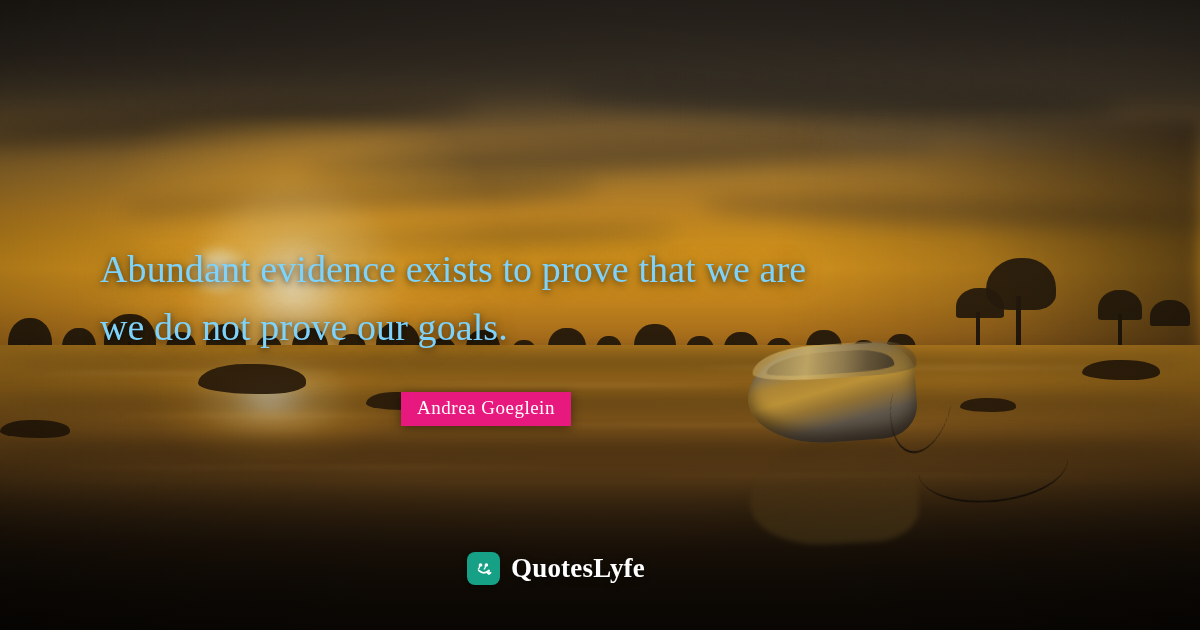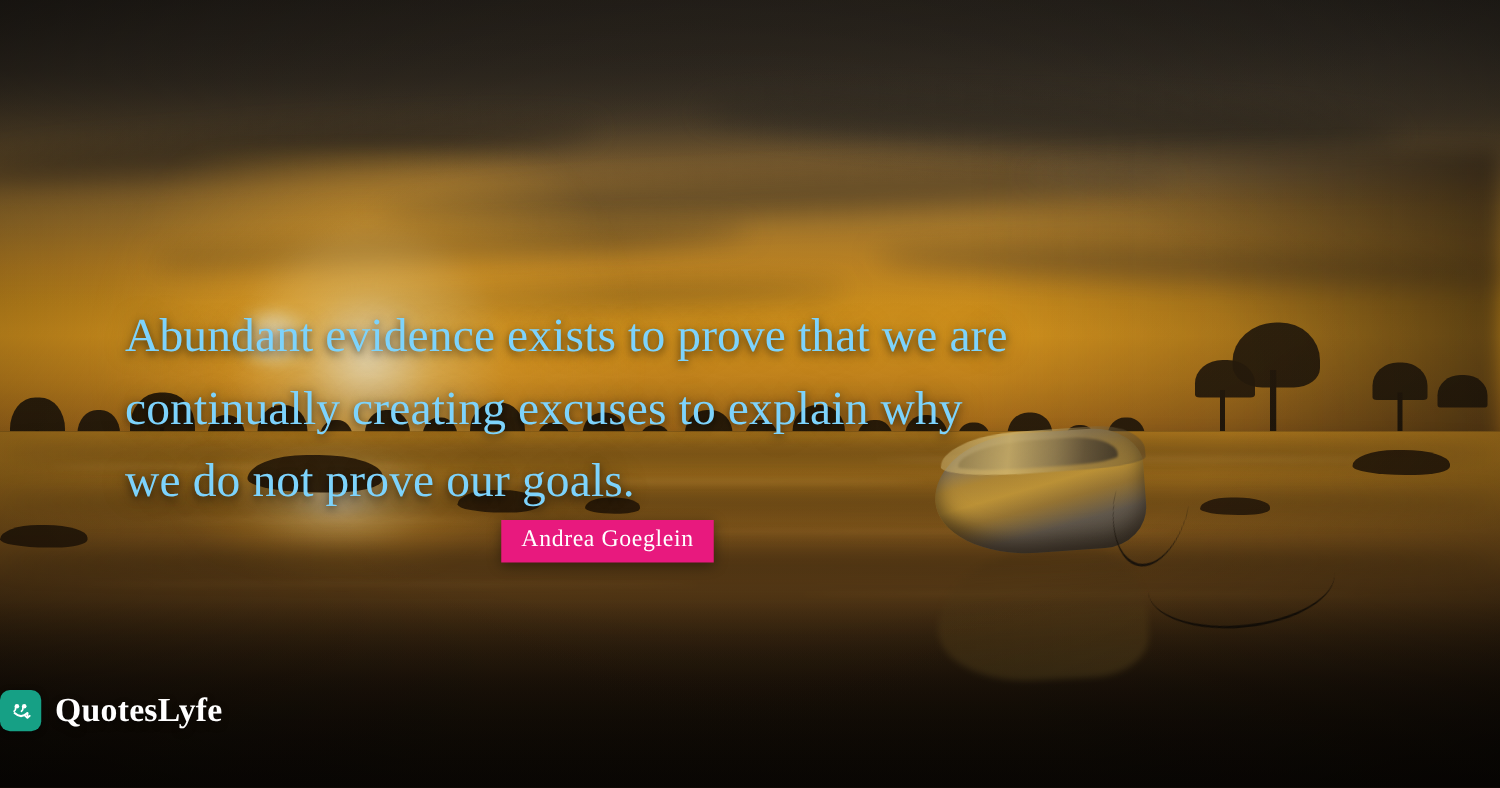--- a/index.html
+++ b/index.html
@@ -175,37 +175,37 @@
     color:#7dd3fc;
     font-family:"Liberation Serif", serif;
     font-size:38px;
     line-height:58px;
     letter-spacing:.1px;
     text-shadow:0 2px 7px rgba(0,0,0,.62), 0 0 22px rgba(0,0,0,.35);
     margin-top:36px;
   }
 
   .author-row{
-    position:absolute;left:0;top:416px;width:972px;
+    position:absolute;left:0;top:392px;width:972px;
     display:flex;justify-content:center;align-items:center;
   }
   .author-badge{
     display:inline-block;
     background:#e8197e;
     color:#ffffff;
     font-family:"Liberation Serif", serif;
     font-size:19px;
     letter-spacing:.5px;
     padding:5px 16px 7px 16px;
     box-shadow:0 2px 10px rgba(0,0,0,.42);
   }
 
   .brand{
     position:absolute;left:0;top:552px;width:1112px;
-    display:flex;align-items:center;gap:11px;
+    display:flex;justify-content:center;align-items:center;gap:11px;
   }
   .brand-icon{
     width:33px;height:33px;border-radius:8px;
     background:#16a085;
     display:flex;align-items:center;justify-content:center;
     box-shadow:0 1px 5px rgba(0,0,0,.45);
   }
   .brand-name{
     color:#ffffff;
     font-family:"Liberation Serif", serif;
@@ -316,21 +316,20 @@
     <div class="bottomdark"></div>
     <div class="scrim"></div>
     <div class="tone"></div>
     <div class="vignette"></div>
   </div>
 
   <div class="content">
 
     <div class="quote">
       <div>Abundant evidence exists to prove that we are</div>
-      <div>continually creating excuses to explain why</div>
       <div>we do not prove our goals.</div>
     </div>
 
     <div class="author-row">
       <span class="author-badge">Andrea Goeglein</span>
     </div>
 
     <div class="brand">
       <span class="brand-icon">
         <svg width="22" height="22" viewBox="0 0 24 24" aria-hidden="true">

